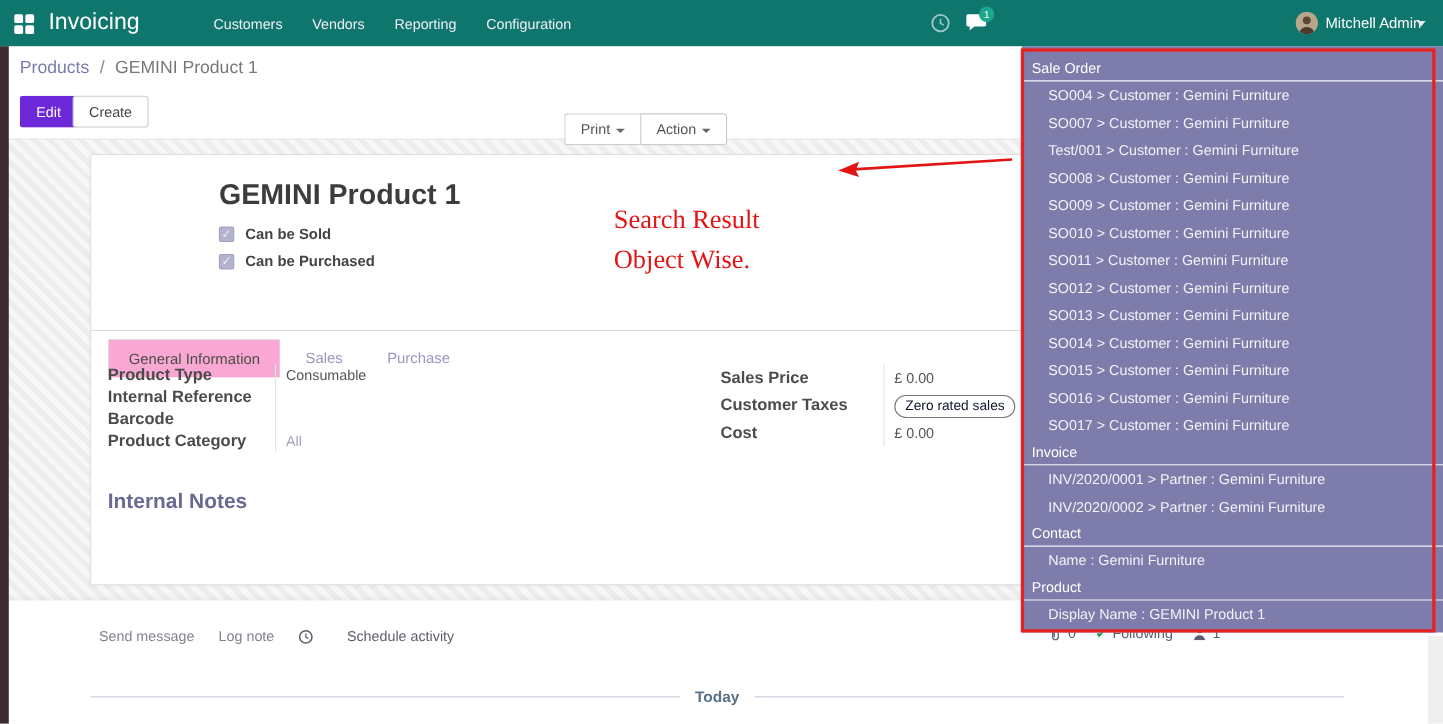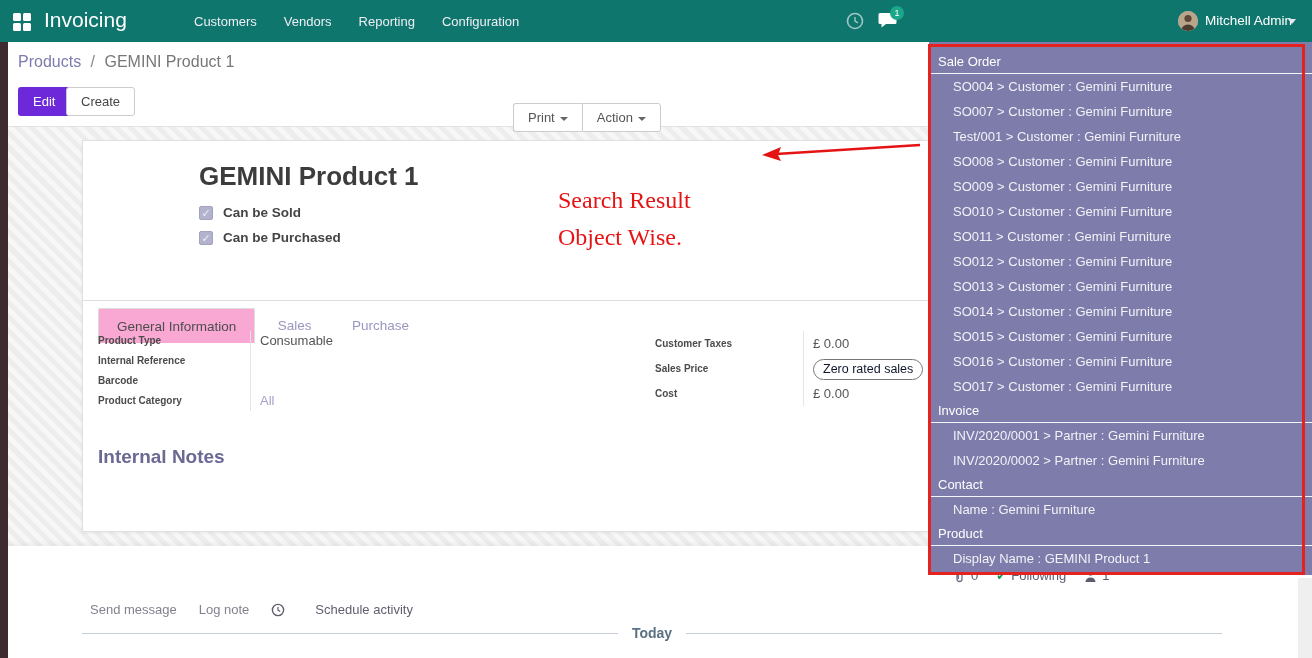--- a/index.html
+++ b/index.html
@@ -75,42 +75,42 @@
   .chk-label { font-size:13.5px; font-weight:bold; color:#444; }
 
   .tabs { position:absolute; left:0; top:122px; width:1148px; height:38px; border-bottom:1px solid #ddd; padding-left:15px;}
   .tab { display:inline-block; font-size:13.5px; padding:10px 18px 9px; cursor:pointer; color:#9897c0; }
   .tab.active { background:#f9a8d4; border:1px solid #ddd; border-bottom:1px solid #fff; color:#4c4c4c;
     border-radius:2px 2px 0 0; position:relative; top:1px;margin-top:44px; }
 
   .fgroup { position:absolute; display:flex; }
   .fgroup.gl { left:15px; top:190px; }
   .fgroup.gr { left:572px; top:190px; }
-  .labels-col .flabel { font-size:10px; font-weight:bold; color:#4b4b4b; }
+  .labels-col .flabel { font-size:15px; font-weight:bold; color:#4b4b4b; }
   .gl .flabel, .gl .fvalue { height:20px; line-height:20px; }
   .gr .flabel, .gr .fvalue { height:25px; line-height:25px; }
   .gl .labels-col { width:152px; }
   .gr .labels-col { width:148px; }
   .values-col { border-left:1px solid #e4e4e4; padding-left:9px; min-width:180px;}
   .fvalue { font-size:13px; color:#555; }
   .fvalue.link { color:#a3a2c6; cursor:pointer; }
   .pill { display:inline-block; border:1px solid #767676; border-radius:11px; padding:0 9px;
     font-size:12.5px; color:#0f172a; line-height:19px; cursor:pointer;}
 
   .notes-heading { position:absolute; left:15px; top:305px; font-size:19px; font-weight:bold; color:#6a6994; cursor:pointer;}
 
   
   .annotation { position:absolute; left:558px; top:146px; z-index:20;
     font-family:"Liberation Serif", serif; font-size:24px; color:#e51414; line-height:37px;margin-top:36px; }
   .arrow-svg { position:absolute; left:760px; top:140px; z-index:21; }
 
   
   .chatter { position:absolute; left:8px; top:546px; width:1304px; height:112px; background:#fff;
     box-shadow:0 -3px 5px rgba(0,0,0,.04); z-index:2;}
-  .chatter-links { position:absolute; left:82px; top:25px; display:flex; gap:22px; font-size:13px;margin-top:31px; }
+  .chatter-links { position:absolute; left:82px; top:25px; display:flex; gap:22px; font-size:13px; }
   .chatter-links .clink { color:#82828f; cursor:pointer; display:flex; align-items:center; gap:5px;}
   .chatter-links .clink.dark { color:#5f5e6e;gap:30px; }
   .chatter-tools { position:absolute; left:945px; top:22px; display:flex; align-items:center; gap:18px;
     font-size:13px; color:#5d5c70; z-index:3;}
   .chatter-tools .titem { display:flex; align-items:center; gap:5px; cursor:pointer;}
   .check-green { color:#0ea04d; font-size:12px; }
   .today-divider { position:absolute; left:74px; top:79px; width:1140px; display:flex; align-items:center; gap:14px;
     color:#5a7083; font-weight:bold; font-size:14px; }
   .today-divider::before, .today-divider::after { content:""; flex:1; border-top:1px solid #c5ced8; }
 
@@ -215,22 +215,22 @@
     <div class="values-col">
       <div class="fvalue">Consumable</div>
       <div class="fvalue"></div>
       <div class="fvalue"></div>
       <div class="fvalue link">All</div>
     </div>
   </div>
 
   <div class="fgroup gr">
     <div class="labels-col">
+      <div class="flabel">Sales Price</div>
       <div class="flabel">Customer Taxes</div>
-      <div class="flabel">Sales Price</div>
       <div class="flabel">Cost</div>
     </div>
     <div class="values-col">
       <div class="fvalue">£ 0.00</div>
       <div class="fvalue"><span class="pill">Zero rated sales</span></div>
       <div class="fvalue">£ 0.00</div>
     </div>
   </div>
 
   <div class="notes-heading">Internal Notes</div>

